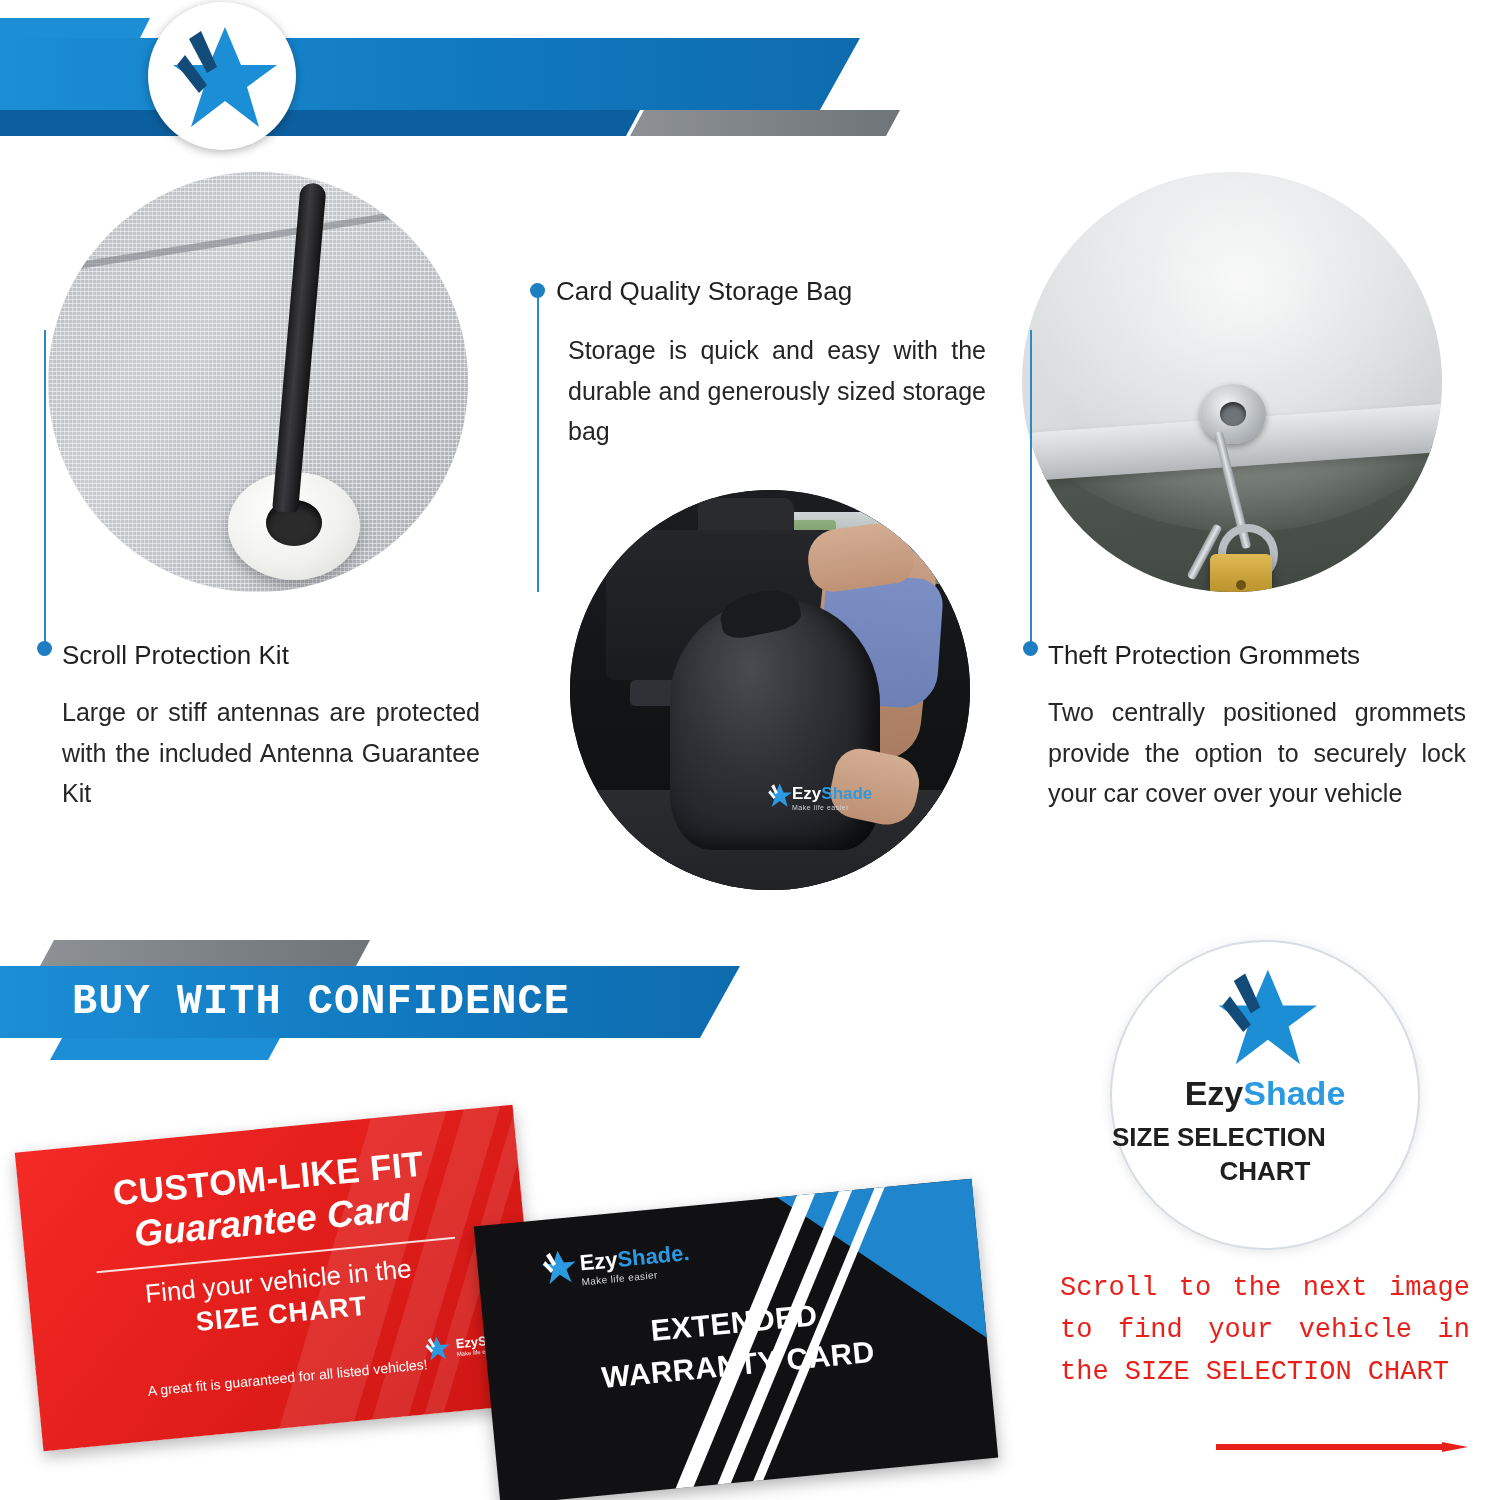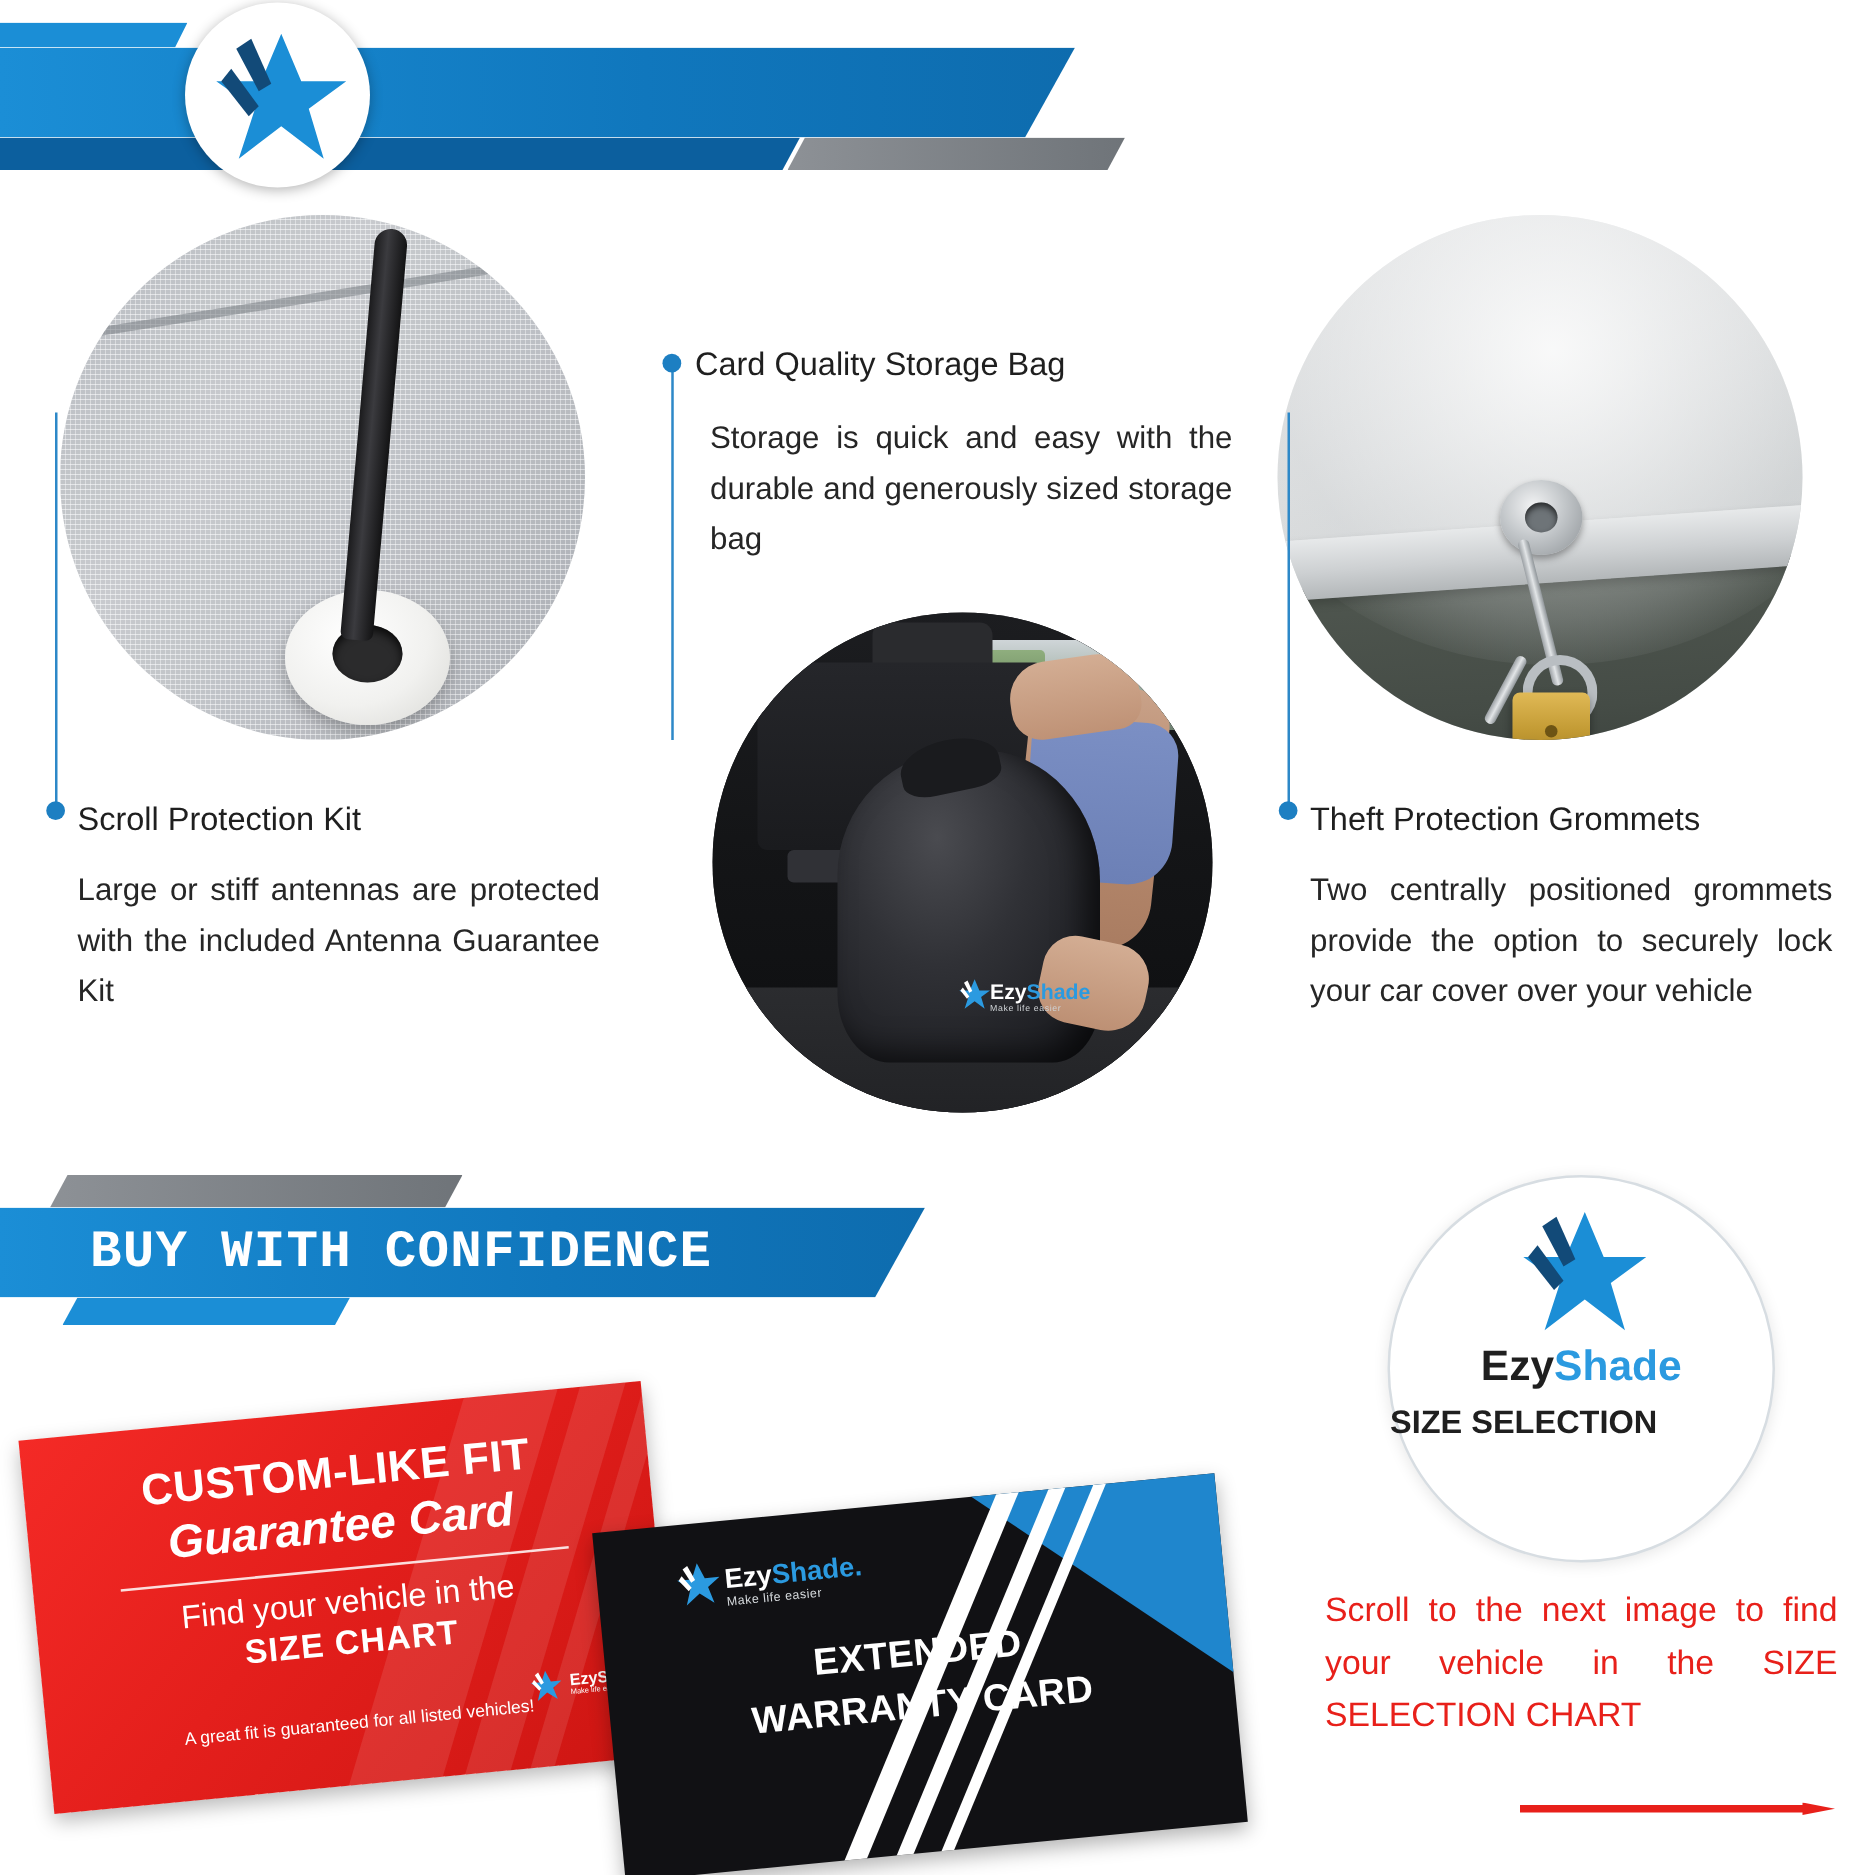--- a/index.html
+++ b/index.html
@@ -429,20 +429,21 @@
     text-align: center; font-size: 26px; font-weight: bold; color: #1f1f1f;
   }
 
   #scroll-text {
     position: absolute;
     left: 1060px; top: 1268px; width: 410px;
     color: #e8201a;
     font-size: 27px;
     line-height: 1.55;
     text-align: justify;
+    font-family: Liberation Mono, monospace;
   }
   #scroll-arrow {
     position: absolute;
     left: 1216px; top: 1442px;
     width: 252px; height: 10px;
   }
 </style>
 </head>
 <body>
 
@@ -572,20 +573,21 @@
 <div id="size-circle">
   <svg id="size-star" width="110" height="104" viewBox="0 0 110 110">
     <polygon points="58,6 74,44 110,44 80,66 92,106 58,80 24,106 37,66 6,44 42,44" fill="#1b8ed6"></polygon>
     <polygon points="34,10 50,46 40,52 22,18" fill="#124a78"></polygon>
     <polygon points="18,34 40,64 32,72 10,44" fill="#124a78"></polygon>
   </svg>
   <div id="size-brand">
     <span>Ezy</span><span class="blue">Shade</span>
   </div>
   <div id="size-l1">SIZE SELECTION</div>
+  <div id="size-l2">CHART</div>
 </div>
 
 <div id="scroll-text">Scroll to the next image to find your vehicle in the SIZE SELECTION CHART</div>
 
 <svg id="scroll-arrow" viewBox="0 0 252 10">
   <line x1="0" y1="5" x2="232" y2="5" stroke="#e8201a" stroke-width="6"></line>
   <polygon points="226,0 252,5 226,10" fill="#e8201a"></polygon>
 </svg>
 
 </body></html>

